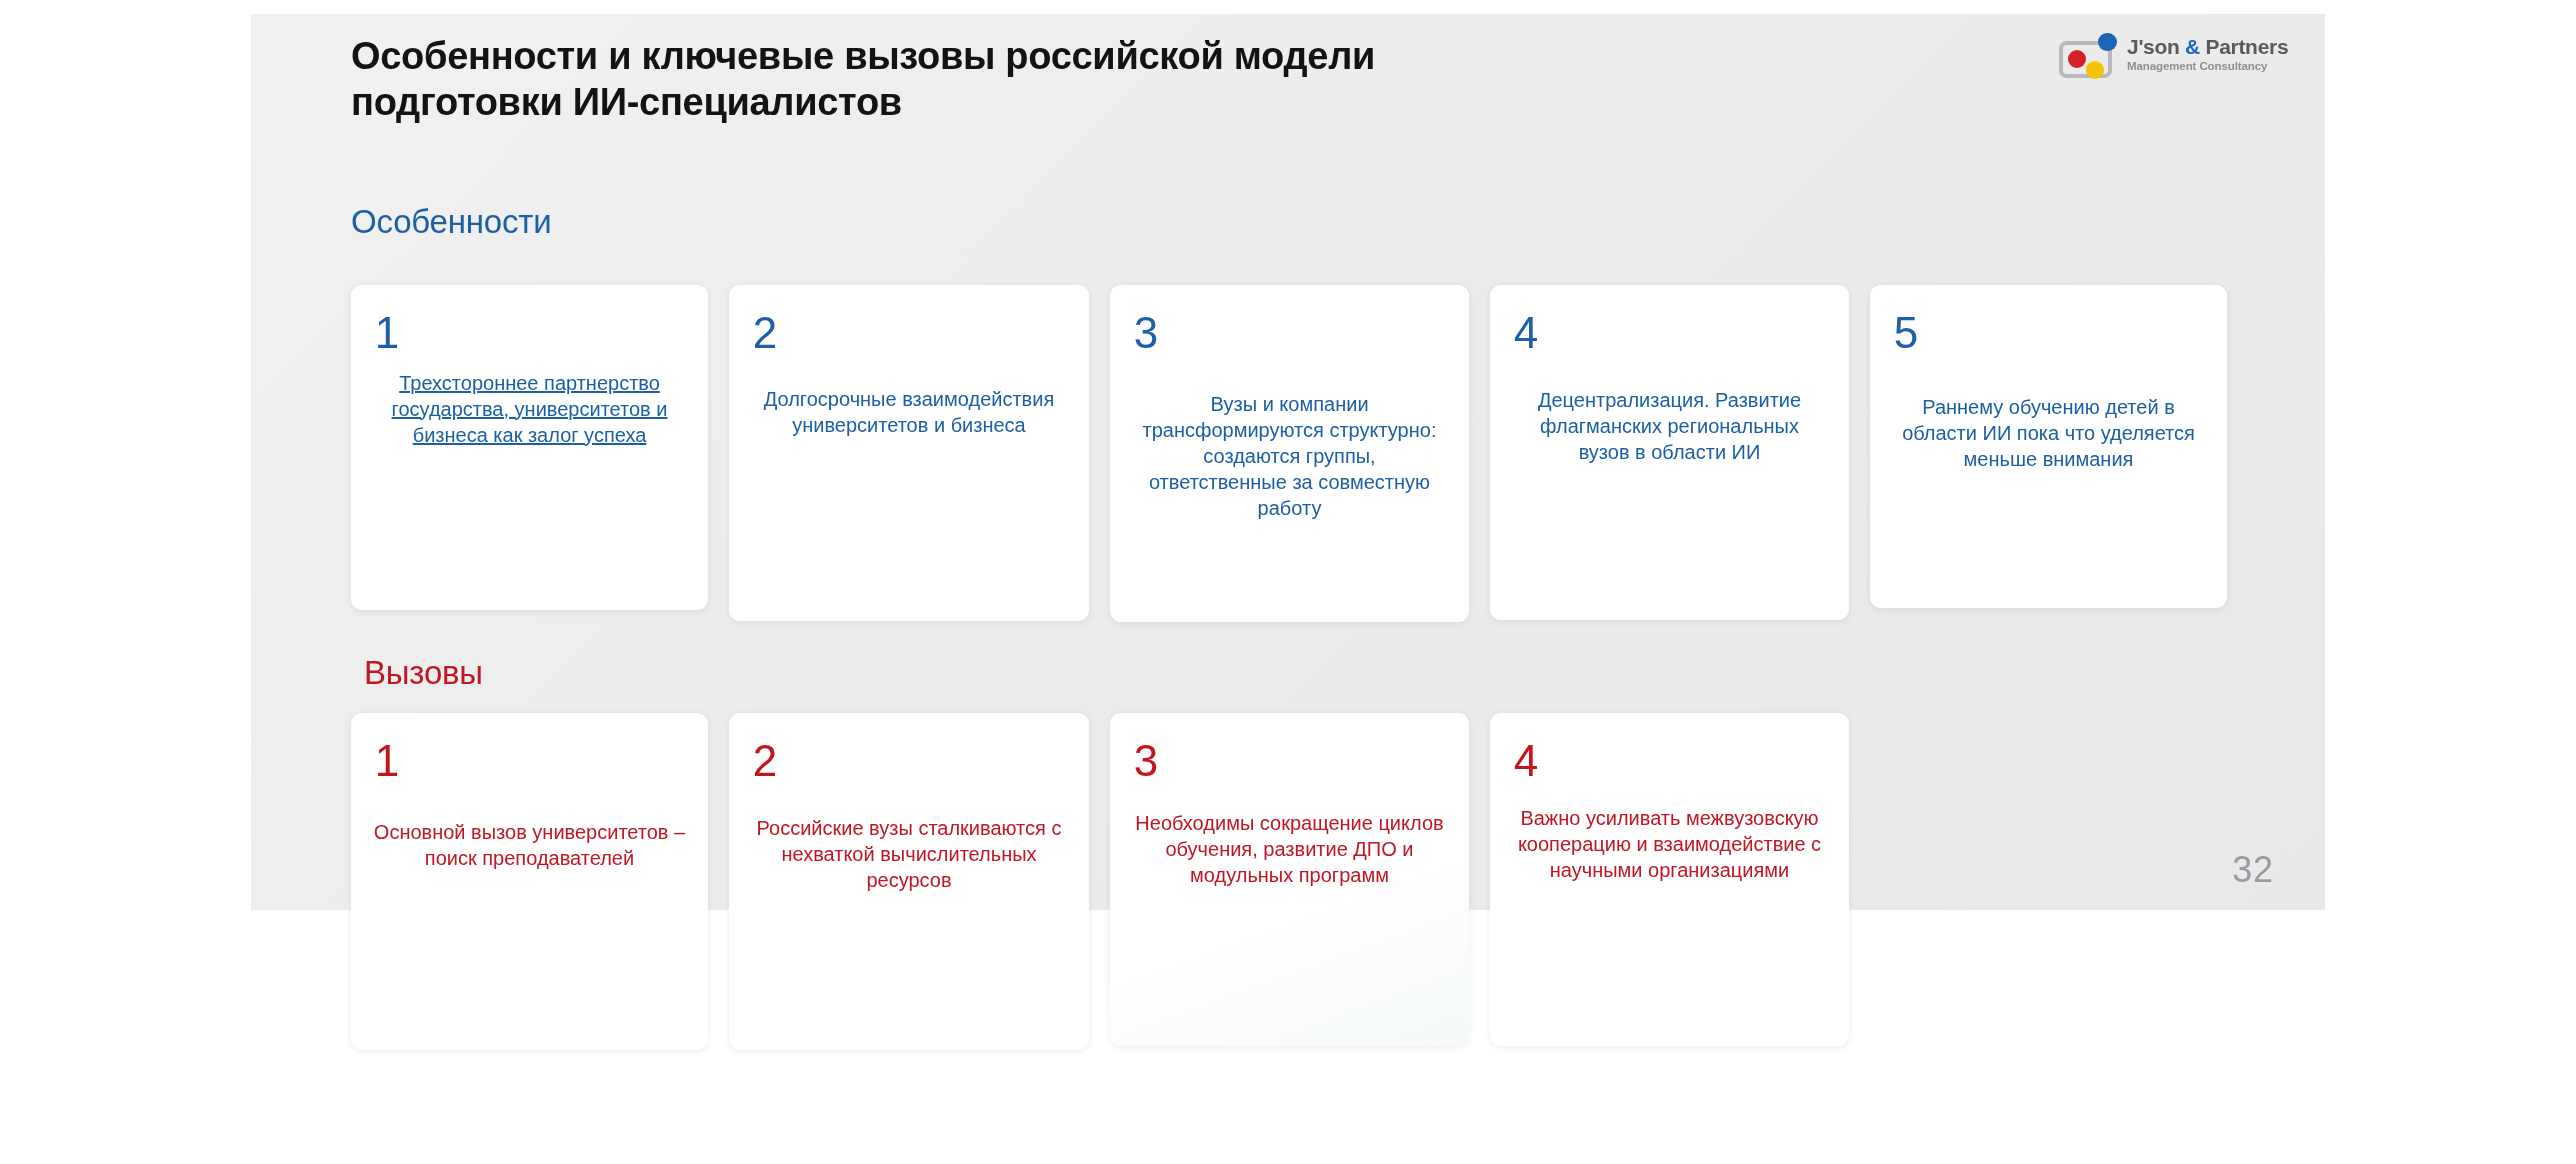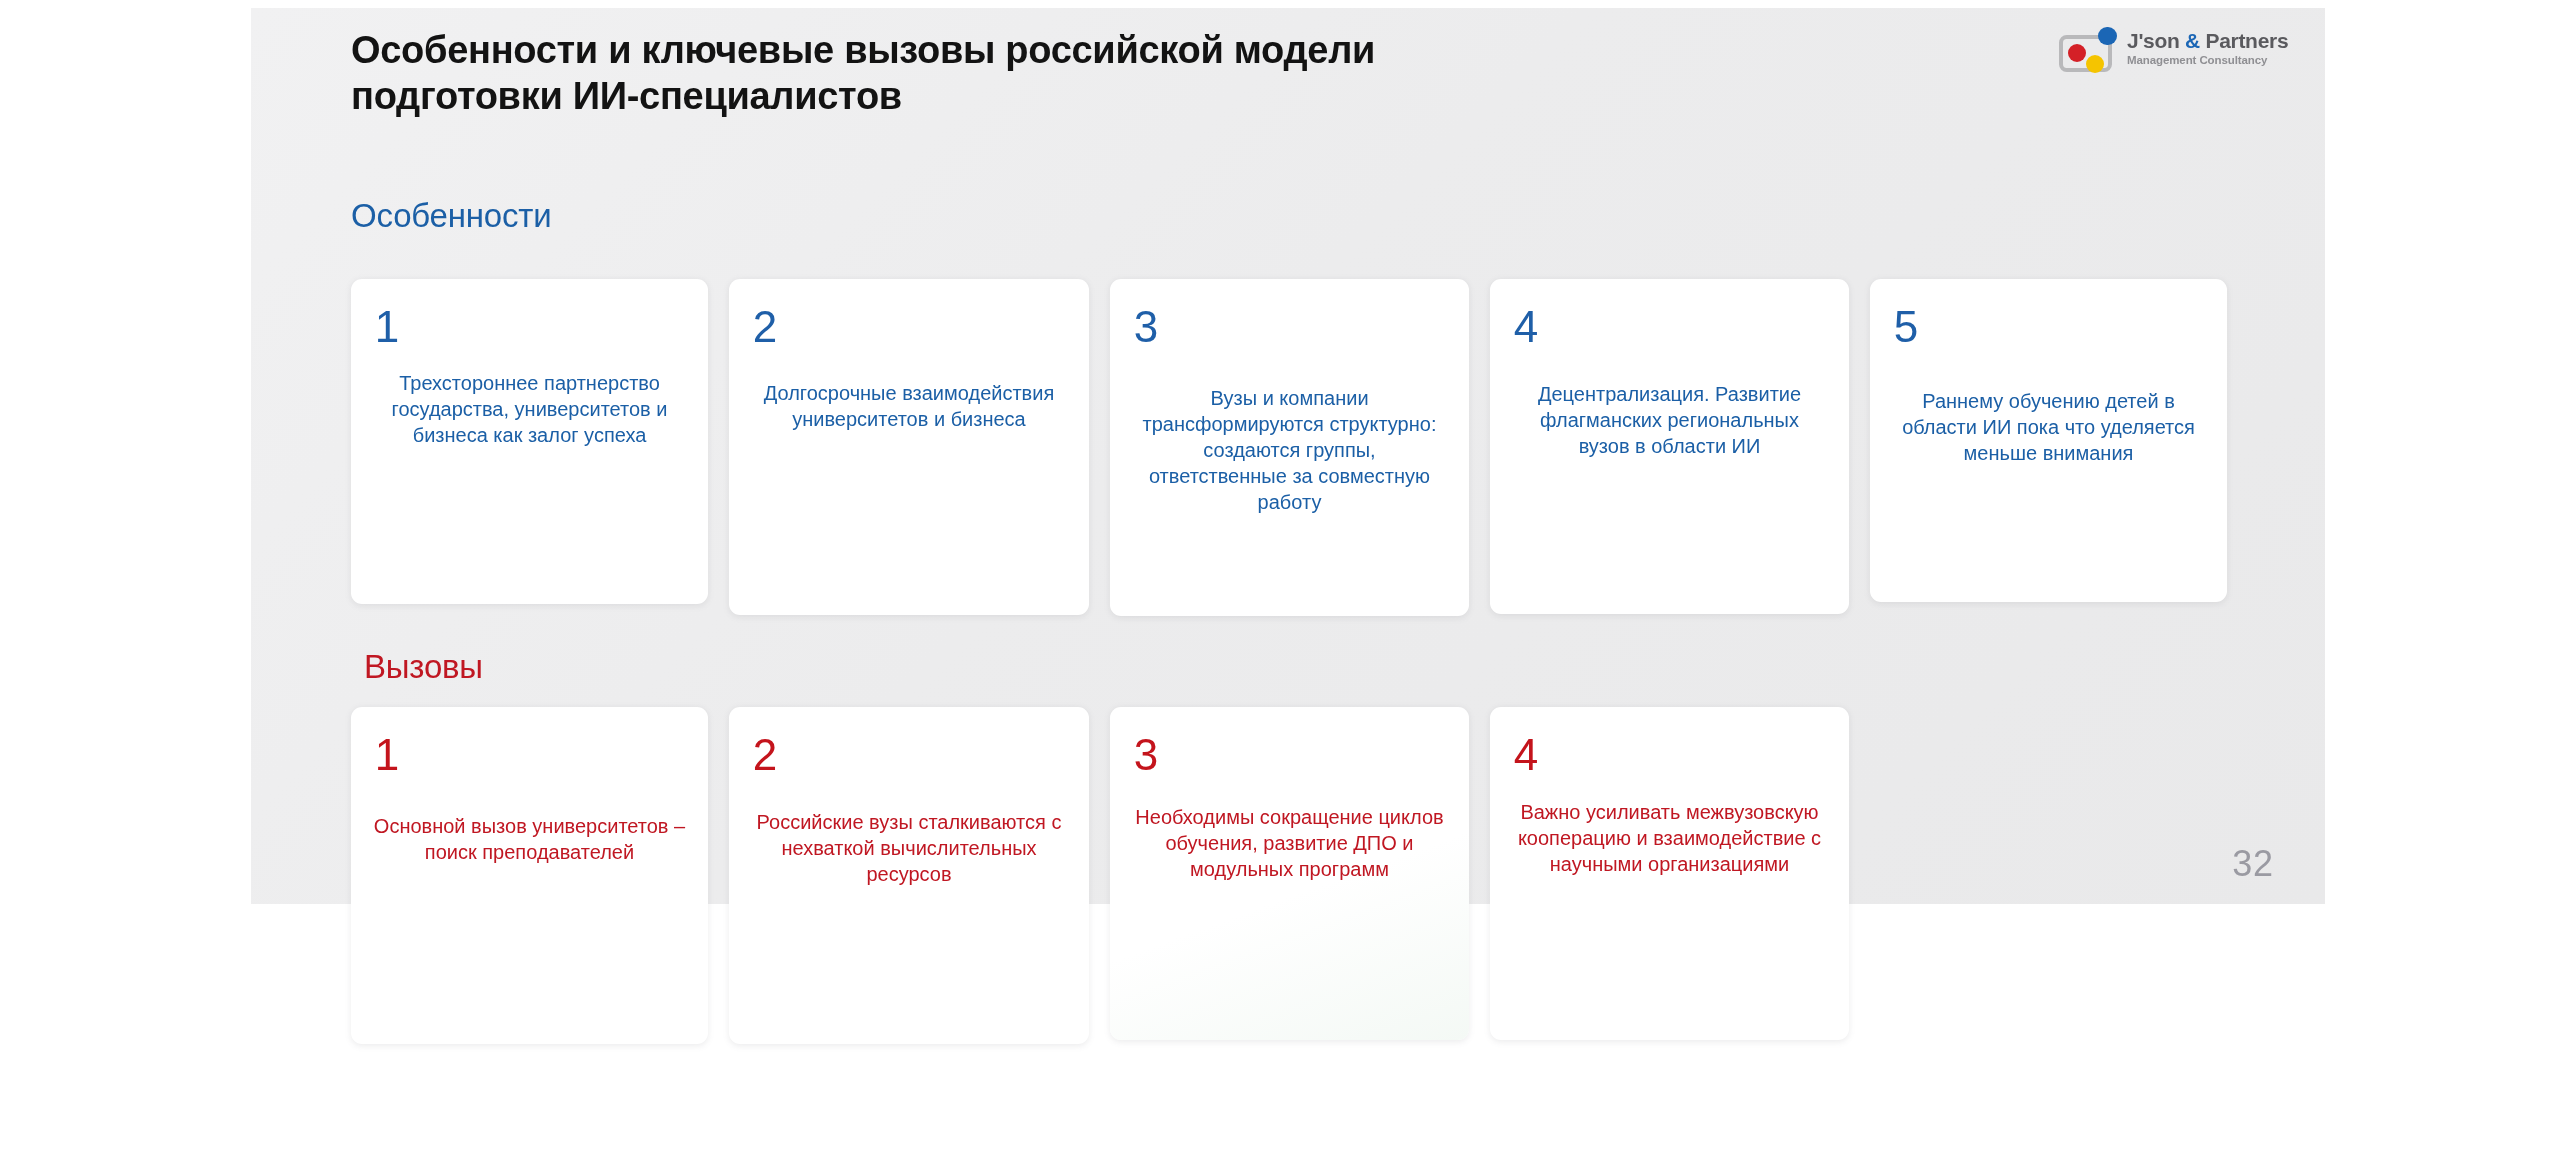--- a/index.html
+++ b/index.html
@@ -4,21 +4,21 @@
 <style>
   * { margin:0; padding:0; box-sizing:border-box; }
   html, body {
     width:2576px; height:1165px;
     background:#ffffff;
     font-family:"Liberation Sans", sans-serif;
     overflow:hidden;
   }
   .slide {
     position:absolute;
-    left:251px; top:8px;
+    left:251px; top:14px;
     width:2074px; height:896px;
     background:linear-gradient(135deg,#f1f1f2 0%,#ececed 45%,#e9e9ea 100%);
   }
 
   
   .title {
     position:absolute;
     left:100px; top:18.7px;
     width:1531px;
     font-size:38px;
@@ -101,21 +101,21 @@
     text-align:center;
     padding:0 3.4px;
   }
 
   
   .row-features .card { color:#1b5fa6; }
   .row-features .card-num { color:#1f5fa8; }
   .row-features .card-text { color:#1b5fa6; }
 
   .f1 { width:357px; height:325px; }
-  .f1 .card-text { margin-top:21px; }
+  .f1 .card-text { margin-top:15px;text-decoration:underline; }
   .f2 { width:360px; height:336px; }
   .f2 .card-text { margin-top:31px; }
   .f3 { width:359px; height:337px; }
   .f3 .card-text { margin-top:36px; }
   .f4 { width:359px; height:335px; }
   .f4 .card-text { margin-top:32px; }
   .f5 { width:357px; height:323px; }
   .f5 .card-text { margin-top:39px;text-align:center; }
 
   

